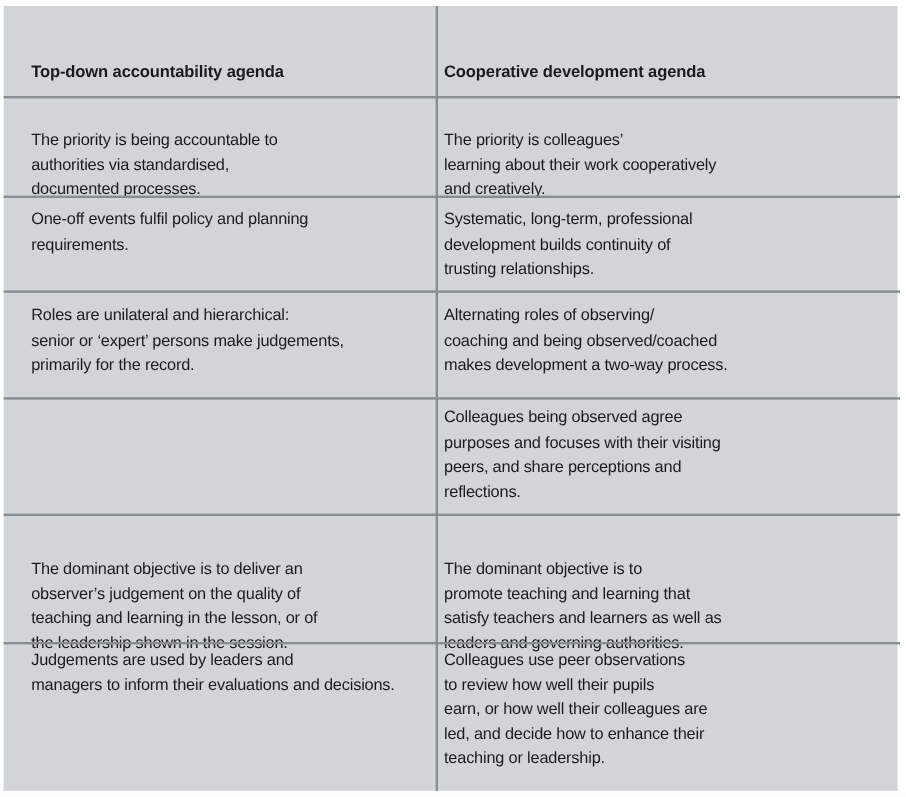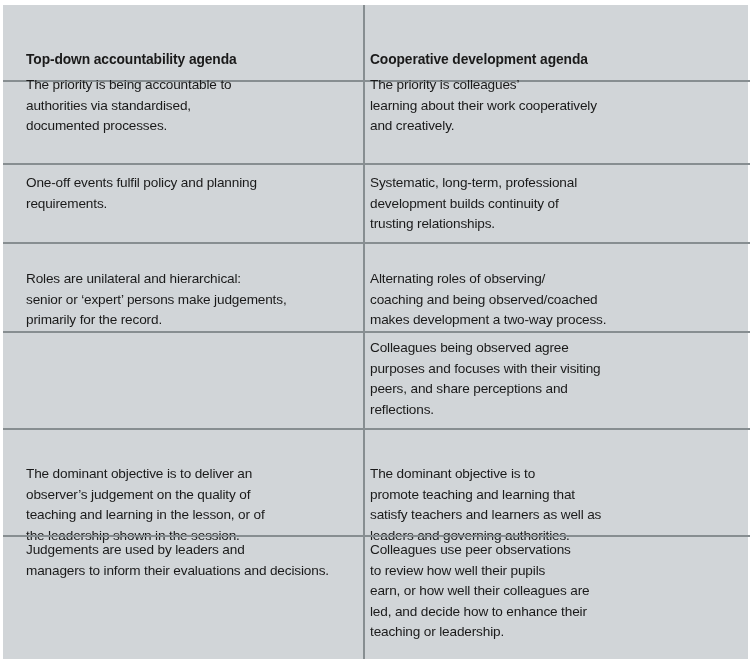--- a/index.html
+++ b/index.html
@@ -64,40 +64,40 @@
 </head>
 <body>
 
 <div class="panel">
   <div class="vdivider"></div>
 
   <div class="header-cell" style="left:23px; top:47px;">Top-down accountability agenda</div>
   <div class="header-cell" style="left:367px; top:47px;">Cooperative development agenda</div>
   <div class="hline" style="top:75px;"></div>
 
-  <div class="row" style="top:70px; height:70px;">
+  <div class="row" style="top:102px; height:70px;">
     <div class="cell left">The priority is being accountable to
 authorities via standardised,
 documented processes.</div>
     <div class="cell right">The priority is colleagues’
 learning about their work cooperatively
 and creatively.</div>
   </div>
   <div class="hline" style="top:158px;"></div>
 
   <div class="row" style="top:168px; height:70px;">
     <div class="cell left">One-off events fulfil policy and planning
 requirements.</div>
     <div class="cell right">Systematic, long-term, professional
 development builds continuity of
 trusting relationships.</div>
   </div>
   <div class="hline" style="top:237px;"></div>
 
-  <div class="row" style="top:248px; height:70px;margin-top:16px;">
+  <div class="row" style="top:248px; height:70px;">
     <div class="cell left">Roles are unilateral and hierarchical:
 senior or ‘expert’ persons make judgements,
 primarily for the record.</div>
     <div class="cell right">Alternating roles of observing/
 coaching and being observed/coached
 makes development a two-way process.</div>
   </div>
   <div class="hline" style="top:326px;"></div>
 
   <div class="row" style="top:333px; height:90px;">

